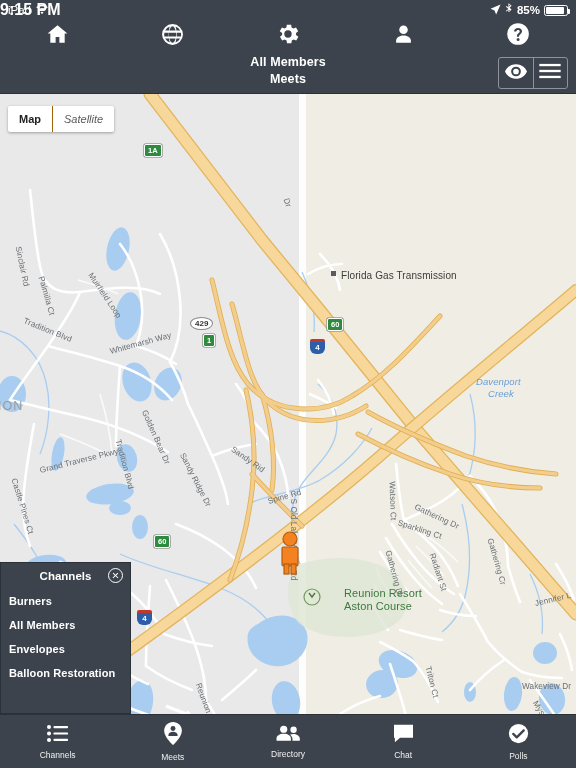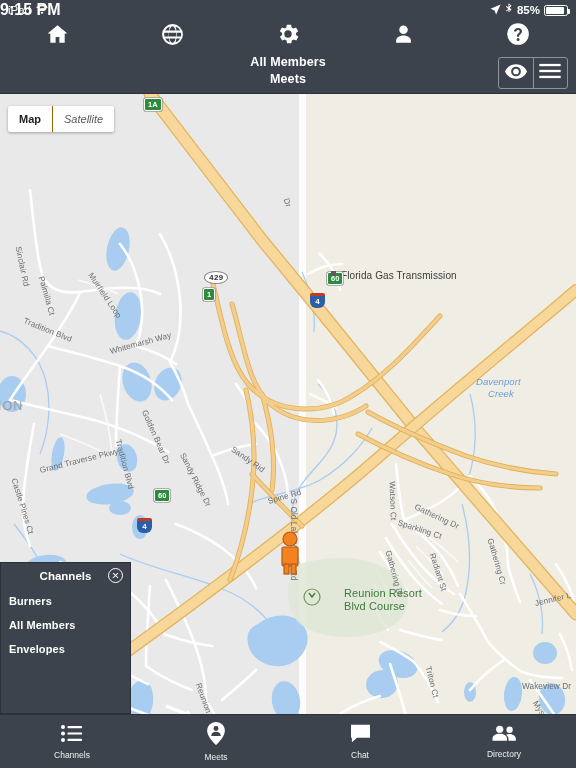--- a/index.html
+++ b/index.html
@@ -79,21 +79,21 @@
     overflow:hidden; z-index:5;
   }
   .maptype div { padding:0 11px; display:flex; align-items:center; font-size:11px; color:#5a5a5a; cursor:pointer; }
   .maptype div.active { color:#222; font-weight:bold; }
   .maptype div + div { border-left:1px solid #a16207;font-style:italic; }
 
   
   .pegman { position:absolute; left:278px; top:437px; width:24px; height:44px; z-index:6; }
 
   
-  .shield { position:absolute; z-index:4; }
+  .shield { position:absolute; z-index:4;margin-top:46px; }
   .shield-oval {
     background:#fff; border:1.2px solid #8a8a8a; border-radius:50% / 50%;
     font-size:8px; color:#333; padding:1px 4px; font-weight:bold;
     font-family:"Liberation Sans", sans-serif;
   }
   .shield-grn {
     background:#2e8b3e; border:1px solid #fff; border-radius:2px; color:#fff;
     font-size:7.5px; font-weight:bold; padding:1px 3px;
     box-shadow:0 0 0 .8px #9a9a9a; font-family:"Liberation Sans", sans-serif;
   }
@@ -403,41 +403,41 @@
         <path d="M309 499 l3 4 3-4" fill="none" stroke="#4e7a3c" stroke-width="1.4"></path>
       </g>
     </svg>
 
     <div class="maptype">
       <div class="active">Map</div>
       <div>Satellite</div>
     </div>
 
     <div class="shield shield-grn" style="left:144px;top:4px;">1A</div>
-    <div class="shield shield-oval" style="left:204px;top:177px;font-family:Liberation Mono, monospace;">429</div>
+    <div class="shield shield-oval" style="left:190px;top:177px;">429</div>
     <div class="shield shield-grn" style="left:203px;top:194px;">1</div>
     <div class="shield shield-grn" style="left:327px;top:178px;">60</div>
     <div class="shield shield-i" style="left:310px;top:199px;">
       <span class="top"></span>
         <span class="bot">4</span>
     </div>
     <div class="shield shield-grn" style="left:154px;top:395px;">60</div>
     <div class="shield shield-i" style="left:137px;top:409px;">
       <span class="top"></span>
         <span class="bot">4</span>
     </div>
 
     <div class="poi-dot" style="left:331px;top:177px"></div>
     <div class="mlabel poi" style="left:341px;top:176px">Florida Gas Transmission</div>
 
     <div class="mlabel water" style="left:476px;top:282px">Davenport</div>
     <div class="mlabel water" style="left:488px;top:294px">Creek</div>
 
     <div class="mlabel poi-grn" style="left:344px;top:493px">Reunion Resort</div>
-    <div class="mlabel poi-grn" style="left:344px;top:506px">Blvd Course</div>
+    <div class="mlabel poi-grn" style="left:344px;top:506px">Aston Course</div>
 
     <div class="mlabel area" style="left:-2px;top:305px">ION</div>
     <div class="mlabel hotel" style="left:-2px;top:540px">ana Resort</div>
     <div class="mlabel hotel" style="left:-2px;top:552px">do by Aston</div>
 
     <div class="mlabel" style="left:18px;top:148px;transform:rotate(78deg)">Sinclair Rd</div>
     <div class="mlabel" style="left:41px;top:178px;transform:rotate(74deg)">Palmilla Ct</div>
     <div class="mlabel" style="left:90px;top:175px;transform:rotate(56deg)">Muirfield Loop</div>
     <div class="mlabel" style="left:24px;top:222px;transform:rotate(22deg)">Tradition Blvd</div>
     <div class="mlabel" style="left:110px;top:253px;transform:rotate(-15deg)">Whitemarsh Way</div>
@@ -476,20 +476,21 @@
   </div>
 
   <div class="channels">
     <div class="ch-head">
       <span class="ch-title">Channels</span>
       <span class="ch-close"></span>
     </div>
     <div class="ch-item">Burners</div>
     <div class="ch-item">All Members</div>
     <div class="ch-item">Envelopes</div>
+    <div class="ch-item">Balloon Restoration</div>
   </div>
 
   <div class="tabbar">
 
     <div class="tab">
       <span>
         <svg viewBox="0 0 24 20" width="22" height="19">
           <circle cx="2.2" cy="3" r="2.2"></circle>
             <rect x="7" y="1.8" width="16" height="2.4" rx="1"></rect>
           <circle cx="2.2" cy="10" r="2.2"></circle>
@@ -507,35 +508,44 @@
           <path d="M10 0C4.5 0 0 4.4 0 9.9 0 17.4 10 26 10 26s10-8.6 10-16.1C20 4.4 15.5 0 10 0z"></path>
           <circle cx="10" cy="7.4" r="2.8" fill="#3c434c"></circle>
           <path d="M10 11c-3 0-5.2 1.7-5.2 3.7v1.1h10.4v-1.1C15.2 12.7 13 11 10 11z" fill="#3c434c"></path>
         </svg>
       </span>
       <span class="tlabel">Meets</span>
     </div>
 
     <div class="tab">
       <span>
-        <svg viewBox="0 0 24 22" width="21" height="19">
-          <path d="M1 1h22v15H8l-6 5v-5H1z"></path>
-        </svg>
-      </span>
-      <span class="tlabel">Chat</span>
-    </div>
-
-    <div class="tab">
-      <span>
         <svg viewBox="0 0 28 20" width="24" height="18">
           <circle cx="9" cy="5.6" r="4.2"></circle>
             <circle cx="20.5" cy="6.2" r="3.7"></circle>
           <path d="M9 11c-5 0-8.4 2.5-8.4 5.4V19h16.8v-2.6C17.4 13.5 14 11 9 11z"></path>
           <path d="M20.5 11.1c-1.6 0-3 .3-4.2.8 1.8 1.2 2.9 3 2.9 4.9V19h8.6v-2.4c0-2.7-3-5.5-7.3-5.5z"></path>
         </svg>
       </span>
       <span class="tlabel">Directory</span>
     </div>
 
-
+    <div class="tab">
+      <span>
+        <svg viewBox="0 0 24 22" width="21" height="19">
+          <path d="M1 1h22v15H8l-6 5v-5H1z"></path>
+        </svg>
+      </span>
+      <span class="tlabel">Chat</span>
+    </div>
+
+
+    <div class="tab">
+      <span>
+        <svg viewBox="0 0 24 24" width="21" height="21">
+          <circle cx="12" cy="12" r="11"></circle>
+          <path d="M6 12.4l4 4 8-8" fill="none" stroke="#3c434c" stroke-width="2.6" stroke-linecap="round" stroke-linejoin="round"></path>
+        </svg>
+      </span>
+      <span class="tlabel">Polls</span>
+    </div>
   </div>
 
 </div>
 
 </body></html>

